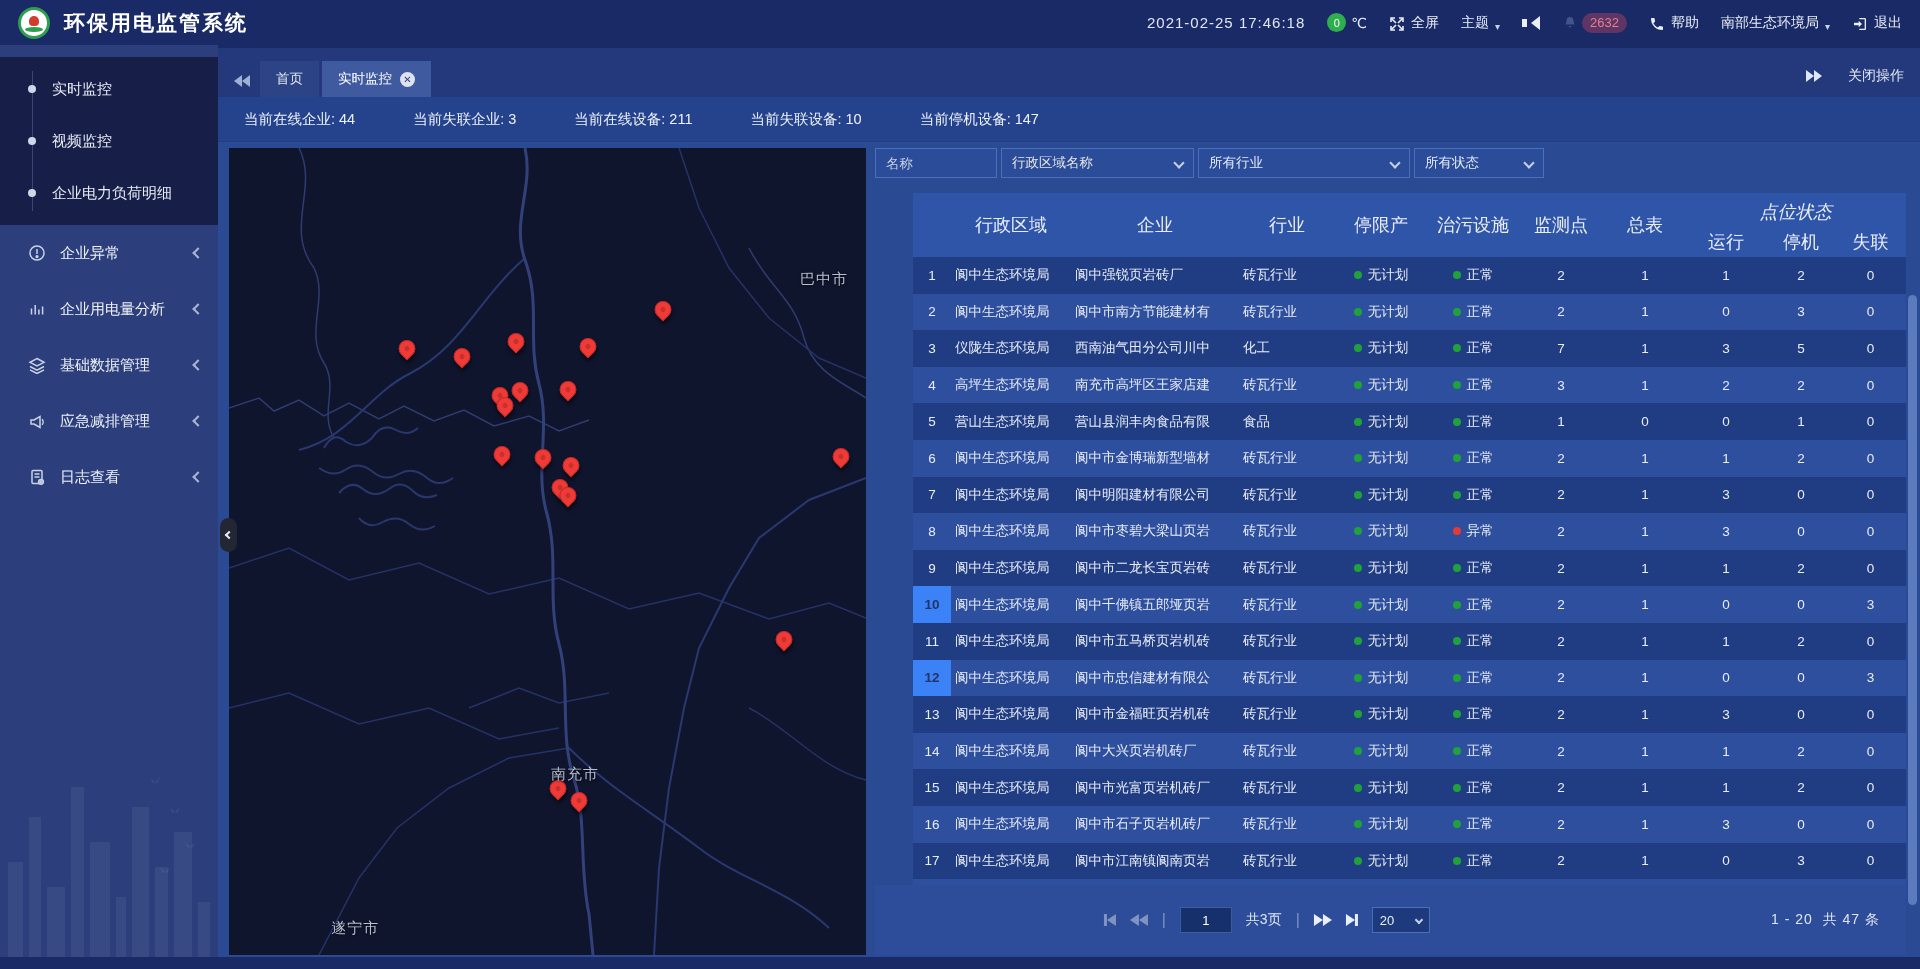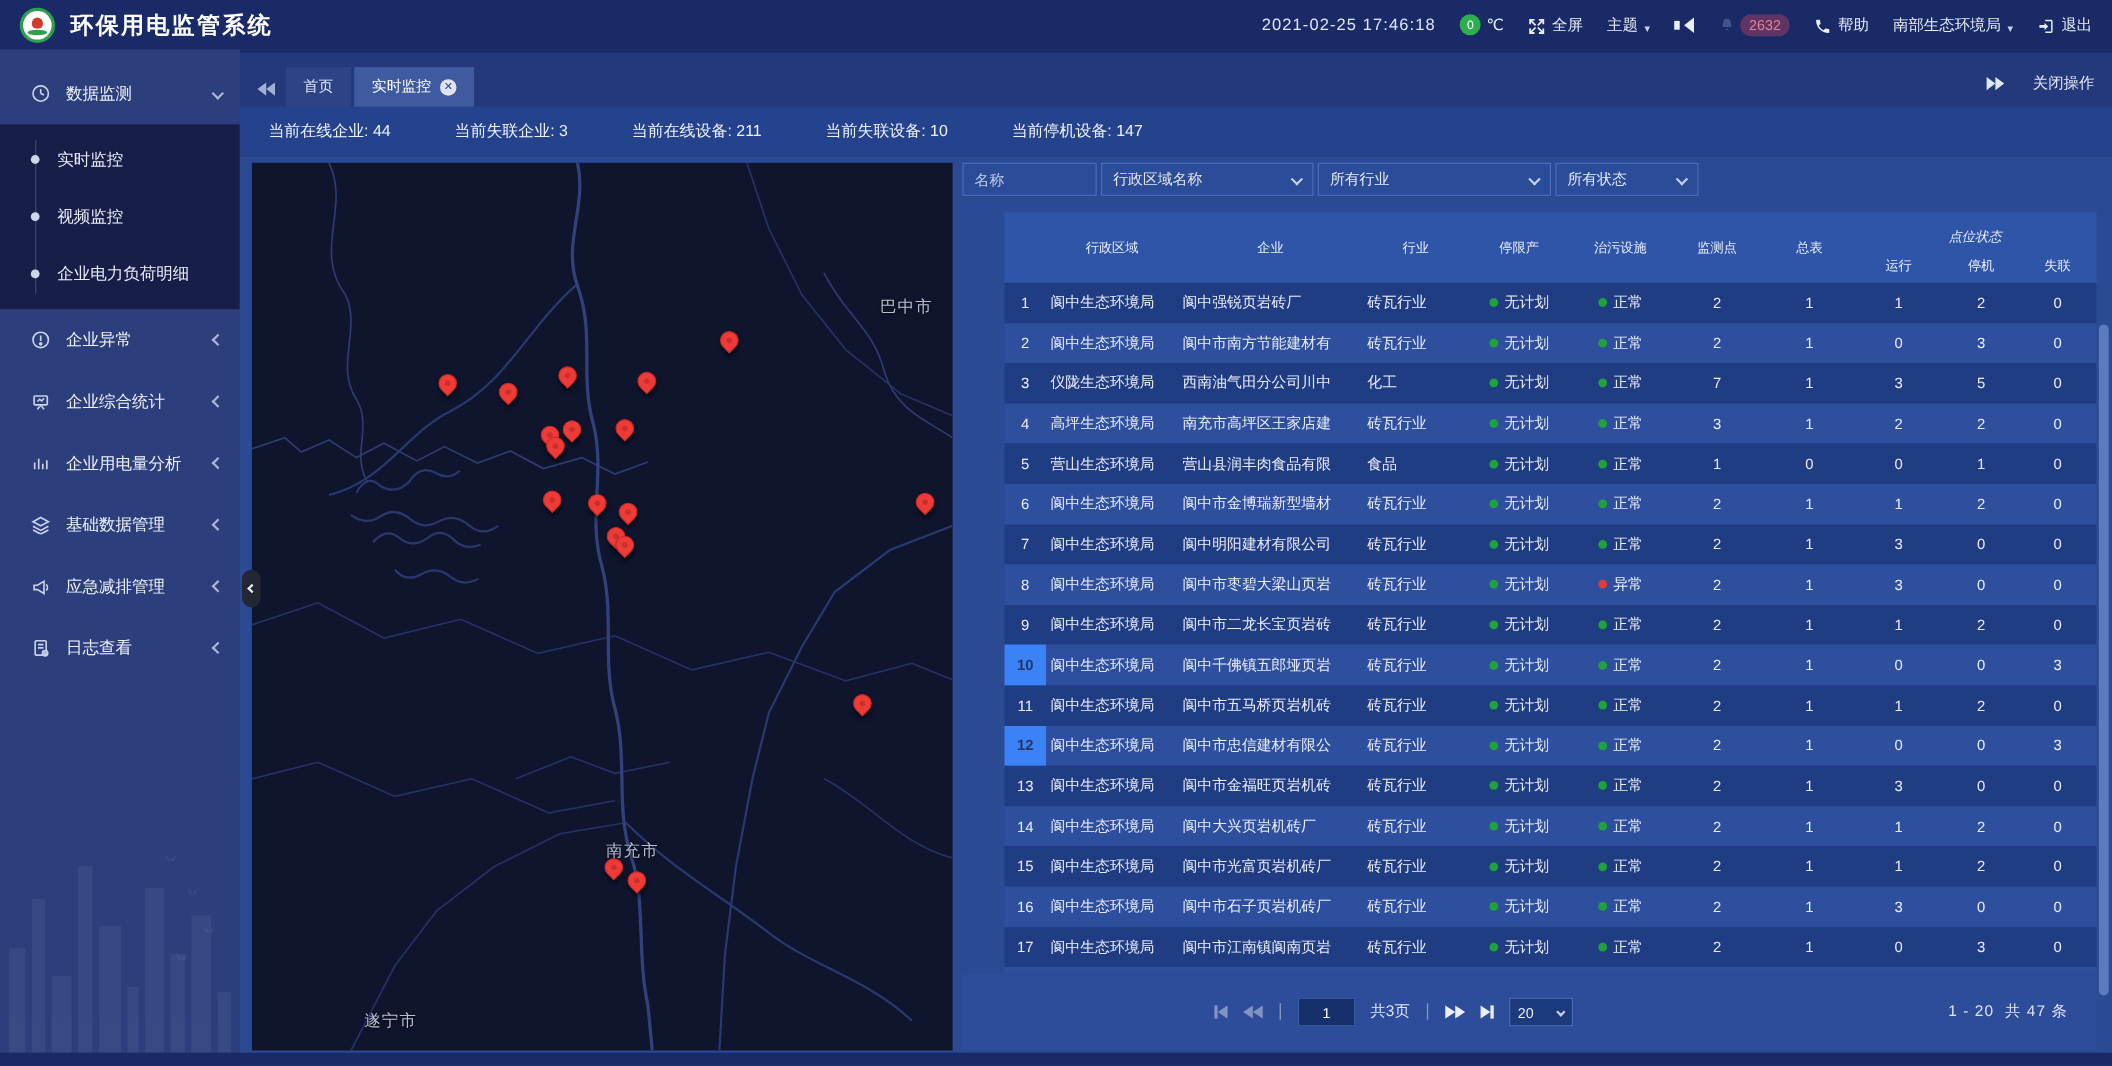--- a/index.html
+++ b/index.html
@@ -103,21 +103,21 @@
   .f-input, .f-select { height:30px; background:#2b4c98; border:1px solid #4a70bd;
     color:#e6ecf8; font-size:13.5px; padding:0 10px; display:flex; align-items:center;}
   input.f-input { outline:none; font-family:inherit;}
   input.f-input::placeholder { color:#c6d0e6; opacity:1;}
   .f-select { justify-content:space-between; cursor:pointer;}
   .f-select .chev { border-color:#c6d0e6;}
   .f-select .ph { color:#e5e5e5;}
 
   .table-wrap { margin-left:38px;}
   .tgrid { display:grid; grid-template-columns:38px 120px 168px 96px 92px 92px 84px 84px 78px 72px 67px;}
-  .thead { background:#2f55a9; color:#e9eef8; font-size:12px; height:64px;}
+  .thead { background:#2f55a9; color:#e9eef8; font-size:18px; height:64px;}
   .thead .hc { display:flex; align-items:center; justify-content:center; grid-row:1/3;}
   .thead .group { grid-column:9/12; grid-row:1; display:flex; align-items:flex-end;
     justify-content:center; font-style:italic; padding-bottom:2px;}
   .thead .sub { grid-row:2; display:flex; align-items:center; justify-content:center;}
   .tbody { height:628px; overflow:hidden;}
   .trow { height:36.6px; font-size:13.5px; color:#e9edf8; align-items:center;}
   .trow:nth-child(odd)  { background:#203d84;}
   .trow:nth-child(even) { background:#2d4f9d;}
   .tc { display:flex; align-items:center; justify-content:center; overflow:hidden;
     white-space:nowrap; height:100%;}
@@ -204,48 +204,32 @@
       </svg>
       <span>退出</span>
     </span>
   </div>
 </header>
 
 <div class="main">
 
   <aside class="sidebar">
     <nav class="menu" id="sidebar-menu">
-        <div class="m-item">
-          <svg class="icon-svg" viewBox="0 0 18 18" style="width:18px;height:18px" fill="none" stroke="#c9d2e6" stroke-width="1.5">
-            <circle cx="9" cy="9" r="7"></circle>
-            <path d="M9 9V4.8M9 9l3 1.4"></path>
-          </svg>
-          <span class="lbl">数据监测</span>
-          <span class="chev down"></span>
-        </div>
         <div class="submenu">
           <div class="s-item active">实时监控</div>
           <div class="s-item">视频监控</div>
           <div class="s-item">企业电力负荷明细</div>
         </div>
         <div class="m-item">
           <svg class="icon-svg" viewBox="0 0 18 18" style="width:18px;height:18px" fill="none" stroke="#c9d2e6" stroke-width="1.5">
             <circle cx="9" cy="9" r="7"></circle>
             <path d="M9 5v5"></path>
             <circle cx="9" cy="12.6" r=".9" fill="#c9d2e6"></circle>
           </svg>
           <span class="lbl">企业异常</span>
-          <span class="chev left"></span>
-        </div>
-        <div class="m-item">
-          <svg class="icon-svg" viewBox="0 0 18 18" style="width:18px;height:18px" fill="none" stroke="#c9d2e6" stroke-width="1.5">
-            <rect x="3" y="4" width="12" height="8" rx="1"></rect>
-            <path d="M9 12v2M6 16l2-2.5M12 16l-2-2.5M6 9l2-2 2 1.5 2-2.5"></path>
-          </svg>
-          <span class="lbl">企业综合统计</span>
           <span class="chev left"></span>
         </div>
         <div class="m-item">
           <svg class="icon-svg" viewBox="0 0 18 18" style="width:18px;height:18px" fill="none" stroke="#c9d2e6" stroke-width="1.5">
             <path d="M3.5 14.5V8.5M7.2 14.5V5M10.9 14.5V9.5M14.6 14.5V6.5"></path>
           </svg>
           <span class="lbl">企业用电量分析</span>
           <span class="chev left"></span>
         </div>
         <div class="m-item">

